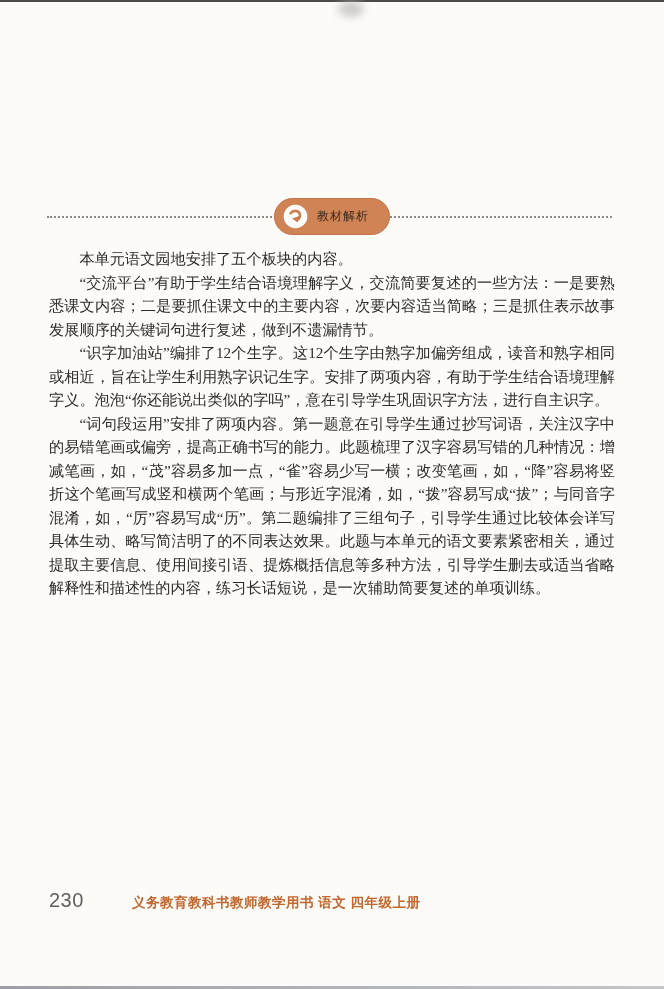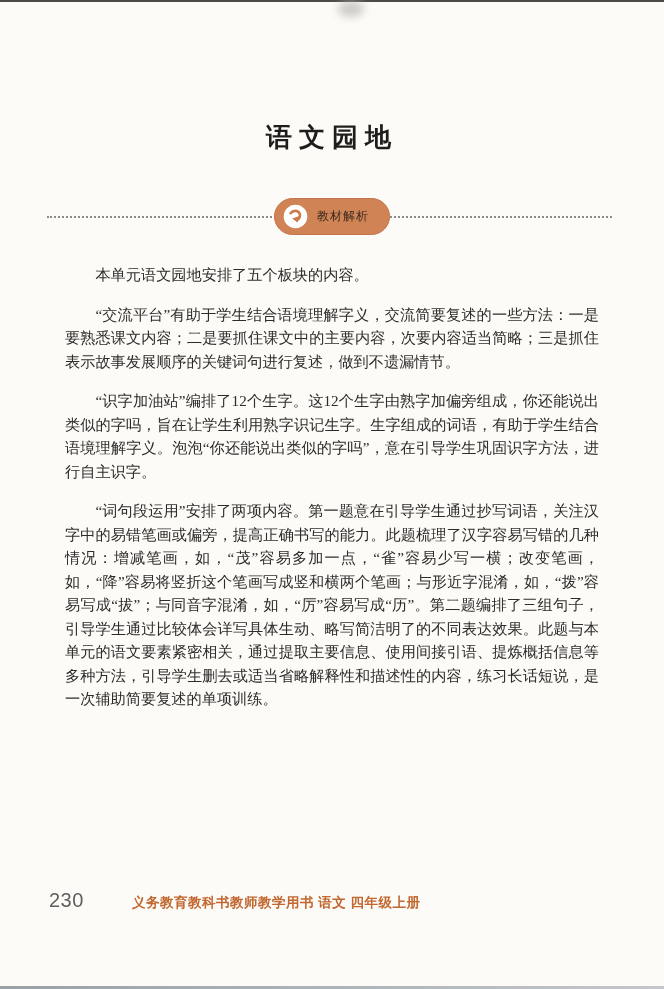--- a/index.html
+++ b/index.html
@@ -61,21 +61,21 @@
     letter-spacing: 1px;
     white-space: nowrap;
   }
   
   .body-text {
     position: absolute; top: 247px; left: 49px; width: 566px;
     font-size: 15.2px; line-height: 23.5px;
     color: var(--body-text, #2e2c2a);
     text-align: justify;
   }
-  .body-text p { margin: 16px; text-indent: 2em; }
+  .body-text p { margin: 0; text-indent: 2em; }
   
   .footer {
     position: absolute; top: 889px; left: 49px; right: 49px;
     display: flex; align-items: baseline;
     font-family: "Liberation Sans", sans-serif;
   }
   .page-num {
     font-size: 20px; color: var(--page-number-color, #5f5f5f);
     margin-right: 8px; letter-spacing: .5px;
   }
@@ -87,38 +87,37 @@
   }
 </style>
 </head>
 <body>
 
 <div class="page">
 
   <div class="top-edge"></div>
   <div class="smudge"></div>
 
-  <h1 class="title">语文园地</h1>
 
   <div class="badge-row">
     <div class="dotted-rule"></div>
     <div class="badge">
       <svg class="icon" viewBox="0 0 25 25" aria-hidden="true">
         <circle cx="12.5" cy="12.5" r="11.8" fill="#ffffff"></circle>
         <path d="M7.6 9.2 C 10.0 5.9, 15.2 6.2, 16.6 9.6 C 17.7 12.3, 16.4 14.6, 14.0 16.2" fill="none" stroke="#cd7a4c" stroke-width="2.6" stroke-linecap="round"></path>
         <path d="M16.4 11.9 L14.6 18.5 L9.1 14.4 Z" fill="#cd7a4c"></path>
       </svg>
       <span class="badge-label">教材解析</span>
     </div>
   </div>
 
   <div class="body-text">
     <p>本单元语文园地安排了五个板块的内容。</p>
     <p>“交流平台”有助于学生结合语境理解字义，交流简要复述的一些方法：一是要熟悉课文内容；二是要抓住课文中的主要内容，次要内容适当简略；三是抓住表示故事发展顺序的关键词句进行复述，做到不遗漏情节。</p>
-    <p>“识字加油站”编排了12个生字。这12个生字由熟字加偏旁组成，你还能说出类似的字吗，旨在让学生利用熟字识记生字。生字组成的词语，有助于学生结合语境理解字义。泡泡“你还能说出类似的字吗”，意在引导学生巩固识字方法，进行自主识字。</p>
+    <p>“识字加油站”编排了12个生字。这12个生字由熟字加偏旁组成，读音和熟字相同或相近，旨在让学生利用熟字识记生字。安排了两项内容，有助于学生结合语境理解字义。泡泡“你还能说出类似的字吗”，意在引导学生巩固识字方法，进行自主识字。</p>
     <p>“词句段运用”安排了两项内容。第一题意在引导学生通过抄写词语，关注汉字中的易错笔画或偏旁，提高正确书写的能力。此题梳理了汉字容易写错的几种情况：增减笔画，如，“茂”容易多加一点，“雀”容易少写一横；改变笔画，如，“降”容易将竖折这个笔画写成竖和横两个笔画；与形近字混淆，如，“拨”容易写成“拔”；与同音字混淆，如，“厉”容易写成“历”。第二题编排了三组句子，引导学生通过比较体会详写具体生动、略写简洁明了的不同表达效果。此题与本单元的语文要素紧密相关，通过提取主要信息、使用间接引语、提炼概括信息等多种方法，引导学生删去或适当省略解释性和描述性的内容，练习长话短说，是一次辅助简要复述的单项训练。</p>
   </div>
 
   <div class="footer">
     <span class="page-num">230</span>
     <span class="book-title">义务教育教科书教师教学用书 语文 四年级上册</span>
   </div>
 
   <div class="bottom-edge"></div>
 

